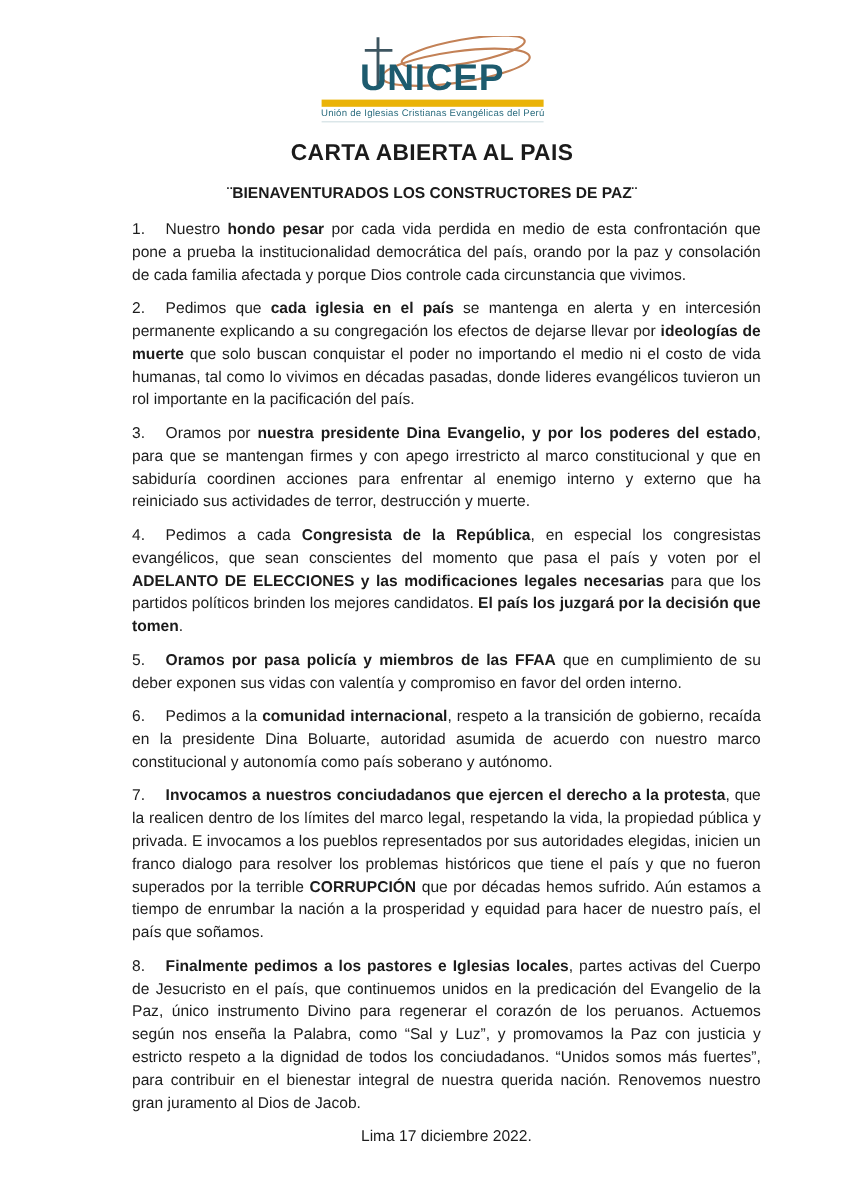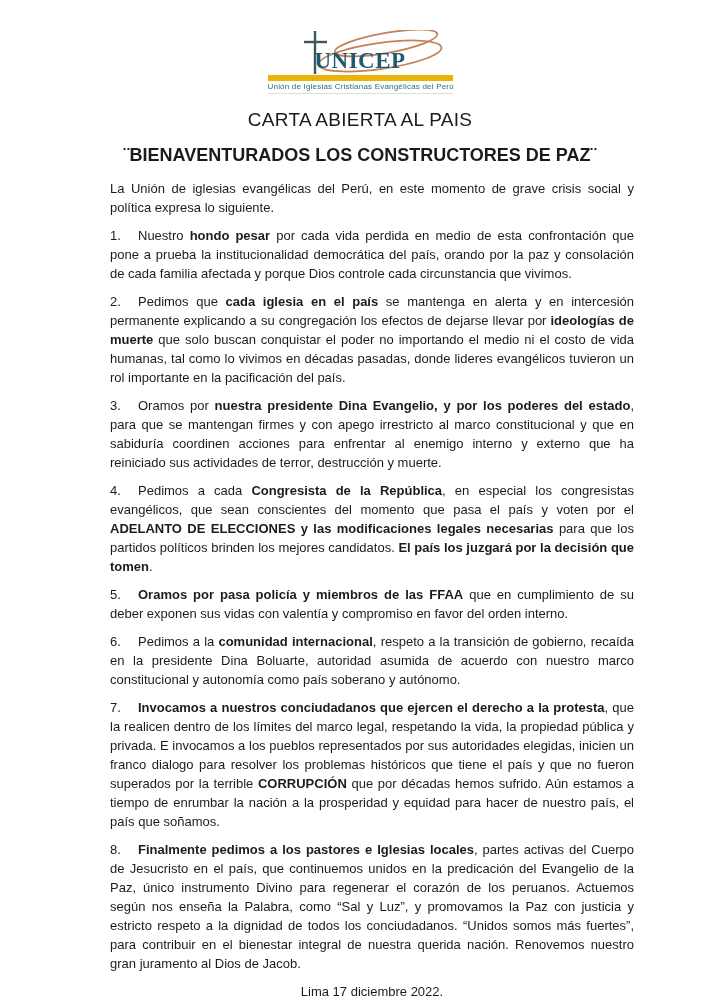--- a/index.html
+++ b/index.html
@@ -26,23 +26,23 @@
     top: -3px;
     left: 0;
     width: 185px;
     height: 54px;
     pointer-events: none;
   }
   .wordmark {
     position: relative;
     z-index: 1;
     padding-top: 16px;
-    font-family: Liberation Serif, serif;
+    font-family: Liberation Sans, sans-serif;
     font-weight: bold;
-    font-size: 23px;
+    font-size: 31px;
     line-height: 1;
     letter-spacing: 0.5px;
     color: var(--teal, #1d5b6e);
   }
   .tagline {
     position: relative;
     z-index: 1;
     margin-top: 3px;
     padding: 1px 0 2px;
     border-top: 6px solid #eab308;
@@ -50,28 +50,28 @@
     font-size: 8px;
     letter-spacing: 0.2px;
     color: #2c6d7f;
     white-space: nowrap;
   }
   
   .title {
     margin-top: 15px;
     text-align: center;
     font-size: 19px;
-    font-weight: normal;
+    font-weight: bold;
     letter-spacing: 0.3px;
     color: #1b1b1b;
   }
   .subtitle {
     margin-top: 14px;
     text-align: center;
-    font-size: 18px;
+    font-size: 13px;
     font-weight: bold;
     color: #1b1b1b;
   }
   
   .body {
     width: 524px;
     margin-left: 110px;
     margin-top: 13px;
     font-size: 13px;
     line-height: 19px;
@@ -97,21 +97,20 @@
       <line x1="36" y1="12" x2="59" y2="12" stroke="#3d5560" stroke-width="2.4"></line>
     </svg>
     <div class="wordmark">UNICEP</div>
     <div class="tagline">Unión de Iglesias Cristianas Evangélicas del Perú</div>
   </header>
 
   <h1 class="title">CARTA ABIERTA AL PAIS</h1>
   <h2 class="subtitle">¨BIENAVENTURADOS LOS CONSTRUCTORES DE PAZ¨</h2>
 
   <main class="body">
-    <p class="intro">La Unión de iglesias evangélicas del Perú, en este momento de grave crisis social y política expresa lo siguiente.</p>
     <div id="items">
         <p class="item"><span class="num">1.</span><span>Nuestro </span><b>hondo pesar</b><span> por cada vida perdida en medio de esta confrontación que pone a prueba la institucionalidad democrática del país, orando por la paz y consolación de cada familia afectada y porque Dios controle cada circunstancia que vivimos.</span></p>
         <p class="item"><span class="num">2.</span><span>Pedimos que </span><b>cada iglesia en el país</b><span> se mantenga en alerta y en intercesión permanente explicando a su congregación los efectos de dejarse llevar por </span><b>ideologías de muerte</b><span> que solo buscan conquistar el poder no importando el medio ni el costo de vida humanas, tal como lo vivimos en décadas pasadas, donde lideres evangélicos tuvieron un rol importante en la pacificación del país.</span></p>
         <p class="item"><span class="num">3.</span><span>Oramos por </span><b>nuestra presidente Dina Evangelio, y por los poderes del estado</b><span>, para que se mantengan firmes y con apego irrestricto al marco constitucional y que en sabiduría coordinen acciones para enfrentar al enemigo interno y externo que ha reiniciado sus actividades de terror, destrucción y muerte.</span></p>
         <p class="item"><span class="num">4.</span><span>Pedimos a cada </span><b>Congresista de la República</b><span>, en especial los congresistas evangélicos, que sean conscientes del momento que pasa el país y voten por el </span><b>ADELANTO DE ELECCIONES y las modificaciones legales necesarias</b><span> para que los partidos políticos brinden los mejores candidatos. </span><b>El país los juzgará por la decisión que tomen</b><span>.</span></p>
         <p class="item"><span class="num">5.</span><b>Oramos por pasa policía y miembros de las FFAA</b><span> que en cumplimiento de su deber exponen sus vidas con valentía y compromiso en favor del orden interno.</span></p>
         <p class="item"><span class="num">6.</span><span>Pedimos a la </span><b>comunidad internacional</b><span>, respeto a la transición de gobierno, recaída en la presidente Dina Boluarte, autoridad asumida de acuerdo con nuestro marco constitucional y autonomía como país soberano y autónomo.</span></p>
         <p class="item"><span class="num">7.</span><b>Invocamos a nuestros conciudadanos que ejercen el derecho a la protesta</b><span>, que la realicen dentro de los límites del marco legal, respetando la vida, la propiedad pública y privada.  E invocamos a los pueblos representados por sus autoridades elegidas, inicien un franco dialogo para resolver los problemas históricos que tiene el país y que no fueron superados por la terrible </span><b>CORRUPCIÓN</b><span> que por décadas hemos sufrido. Aún estamos a tiempo de enrumbar la nación a la prosperidad y equidad para hacer de nuestro país, el país que soñamos.</span></p>
         <p class="item"><span class="num">8.</span><b>Finalmente pedimos a los pastores e Iglesias locales</b><span>, partes activas del Cuerpo de Jesucristo en el país, que continuemos unidos en la predicación del Evangelio de la Paz, único instrumento Divino para regenerar el corazón de los peruanos. Actuemos según nos enseña la Palabra, como “Sal y Luz”, y promovamos la Paz con justicia y estricto respeto a la dignidad de todos los conciudadanos. “Unidos somos más fuertes”, para contribuir en el bienestar integral de nuestra querida nación. Renovemos nuestro gran juramento al Dios de Jacob.</span></p>
       </div>

